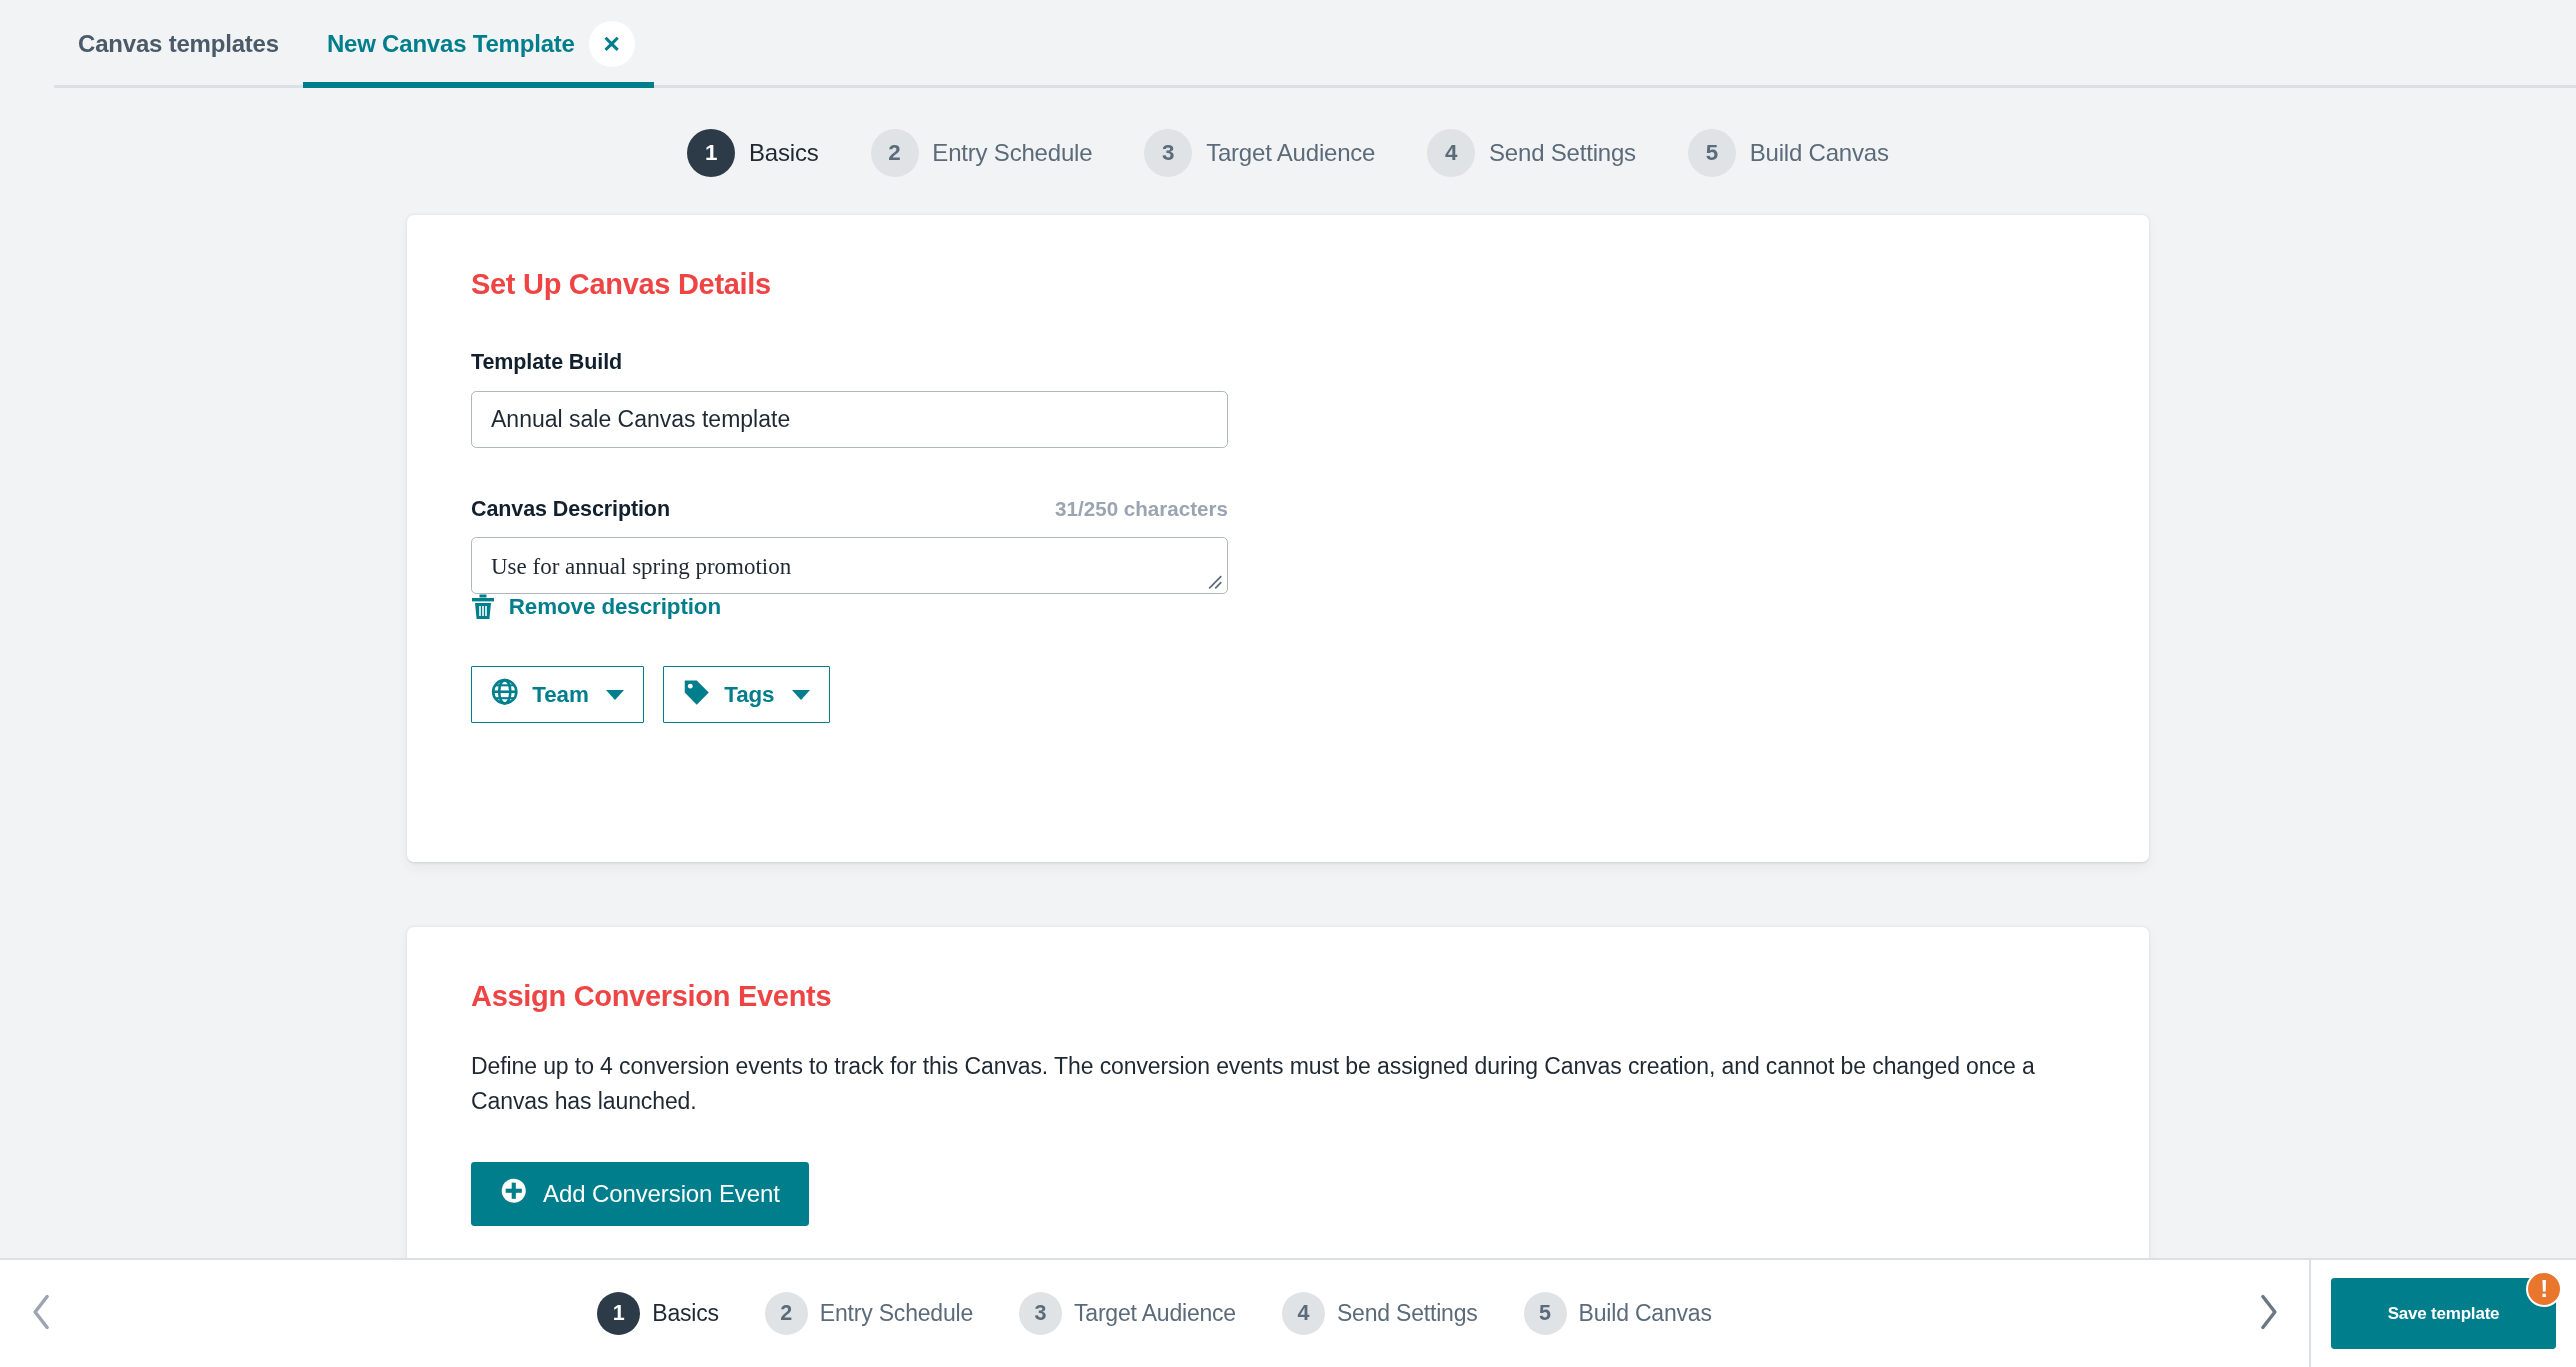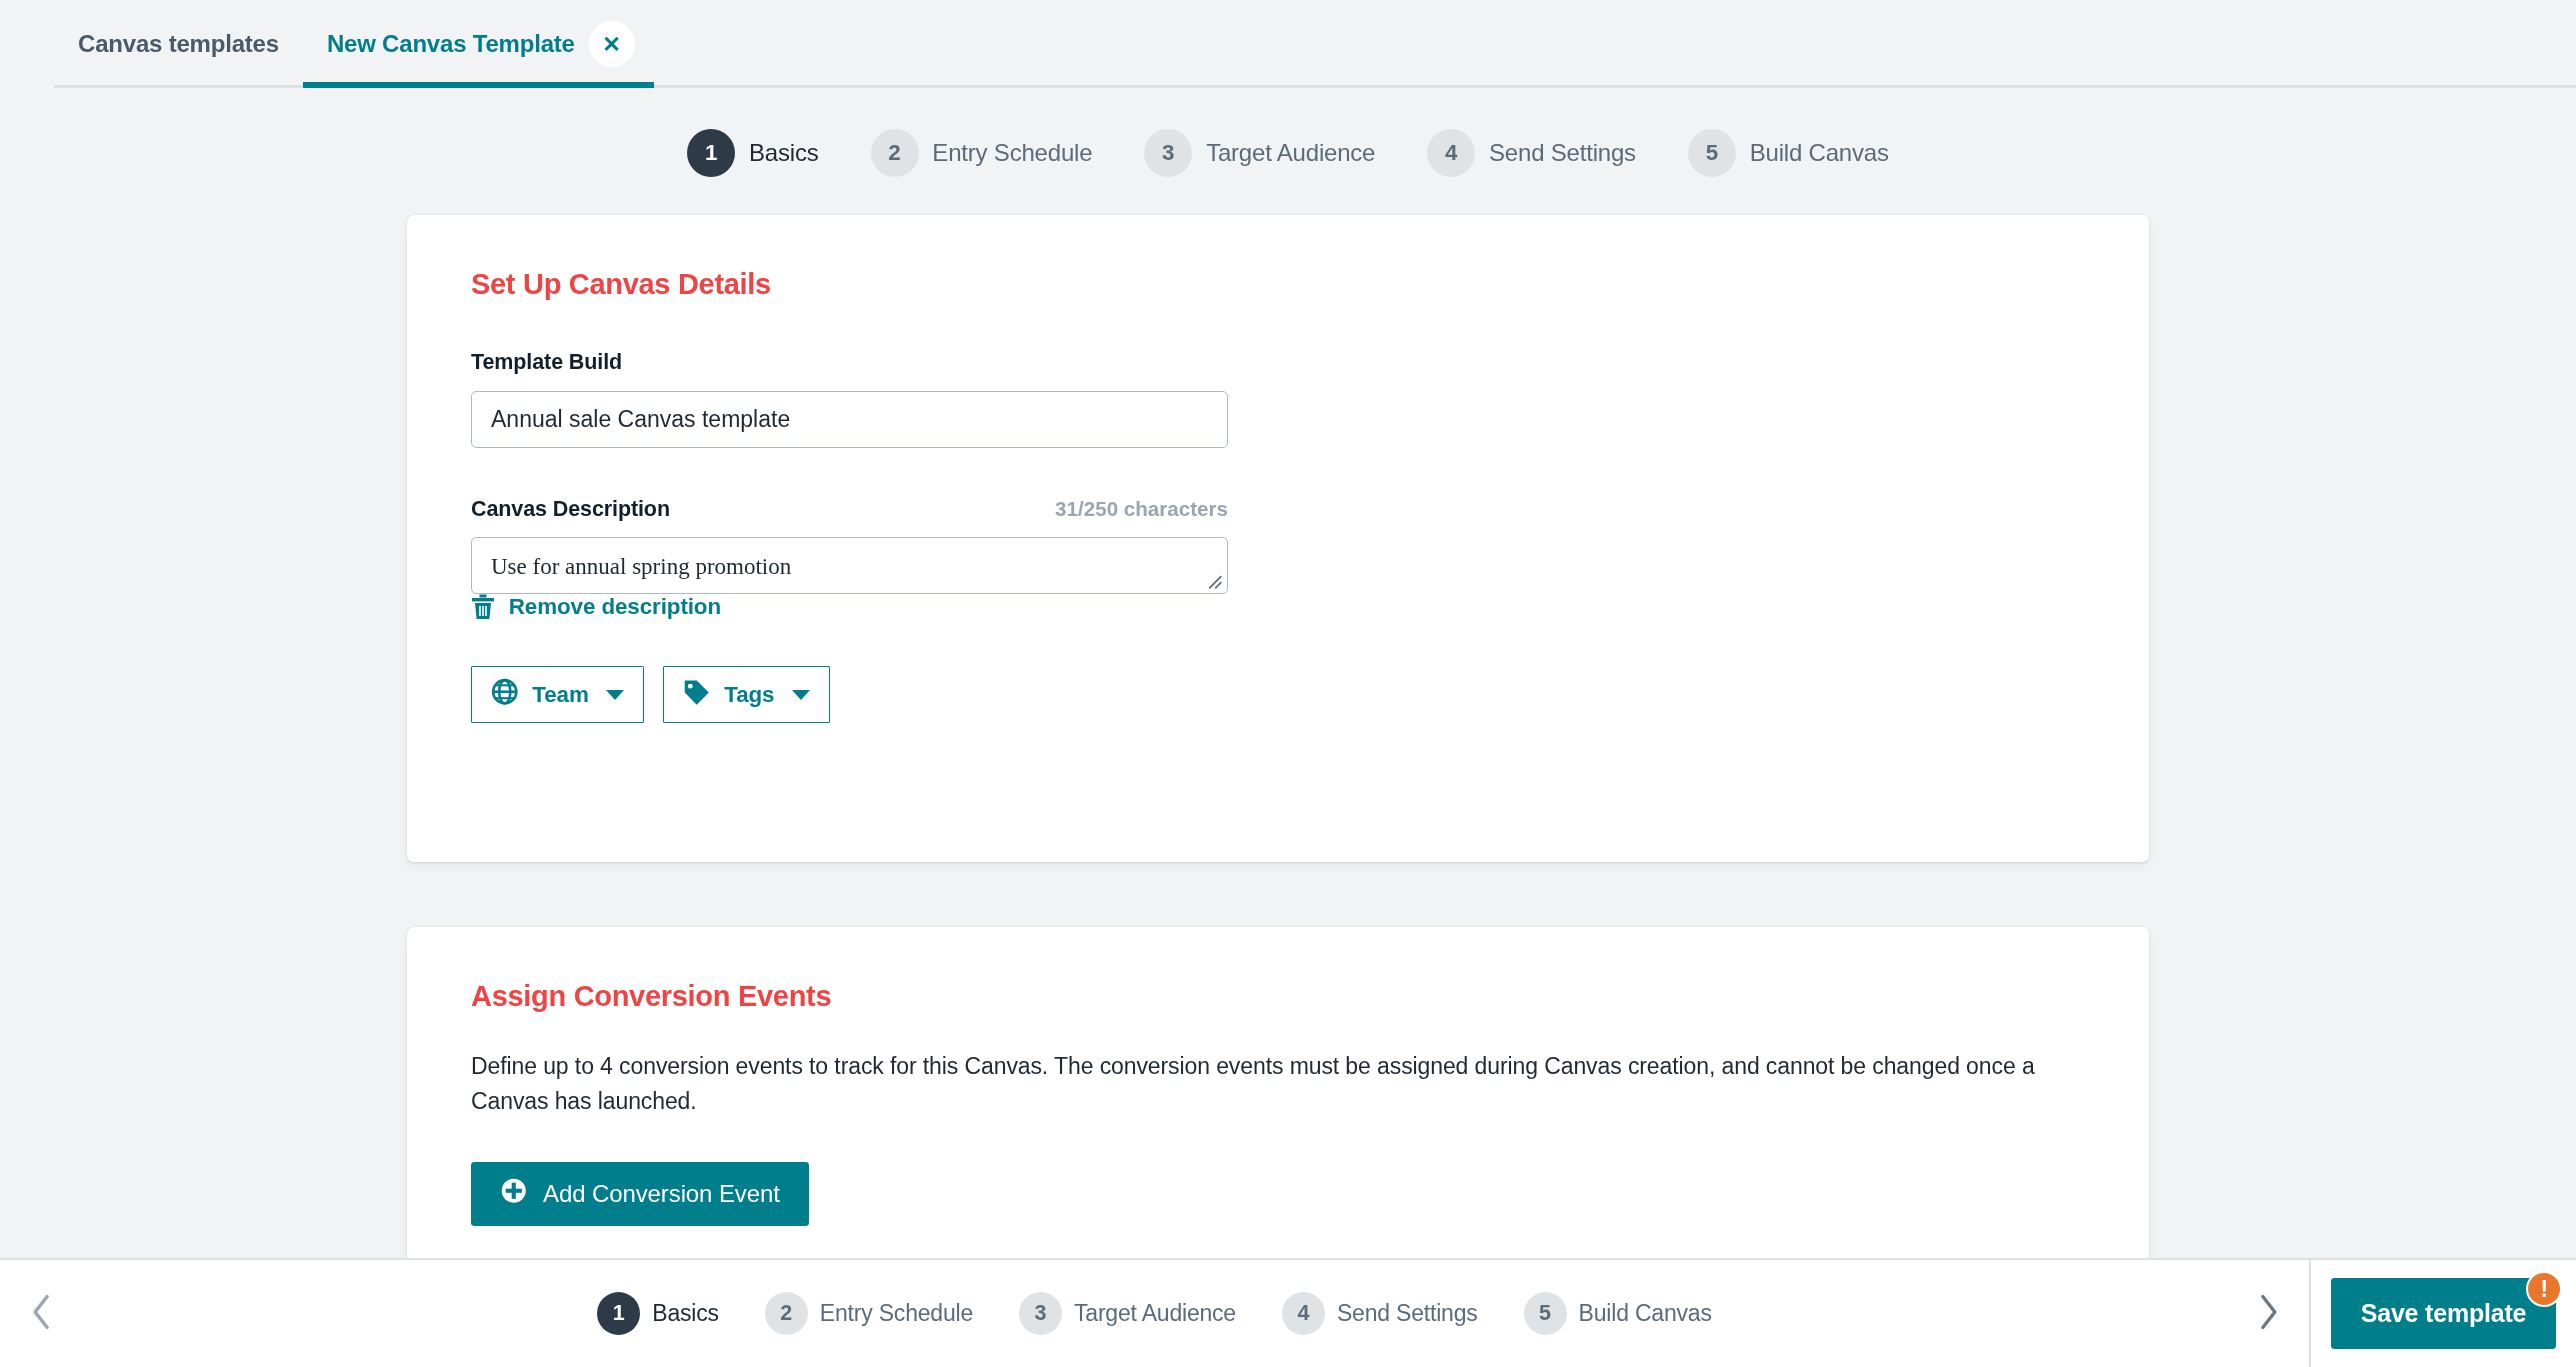--- a/index.html
+++ b/index.html
@@ -292,21 +292,21 @@
     flex: none;
   }
   .btn-save {
     width: 225px;
     height: 71px;
     background: #017e8c;
     border: none;
     border-radius: 3.4px;
     color: #ffffff;
     font-family: "Liberation Sans", sans-serif;
-    font-size: 25px;
+    font-size: 17px;
     font-weight: bold;
     cursor: pointer;
     letter-spacing: -0.2px;
   }
   .save-badge {
     position: absolute;
     top: 12px;
     right: 13.8px;
     width: 36px;
     height: 36px;

